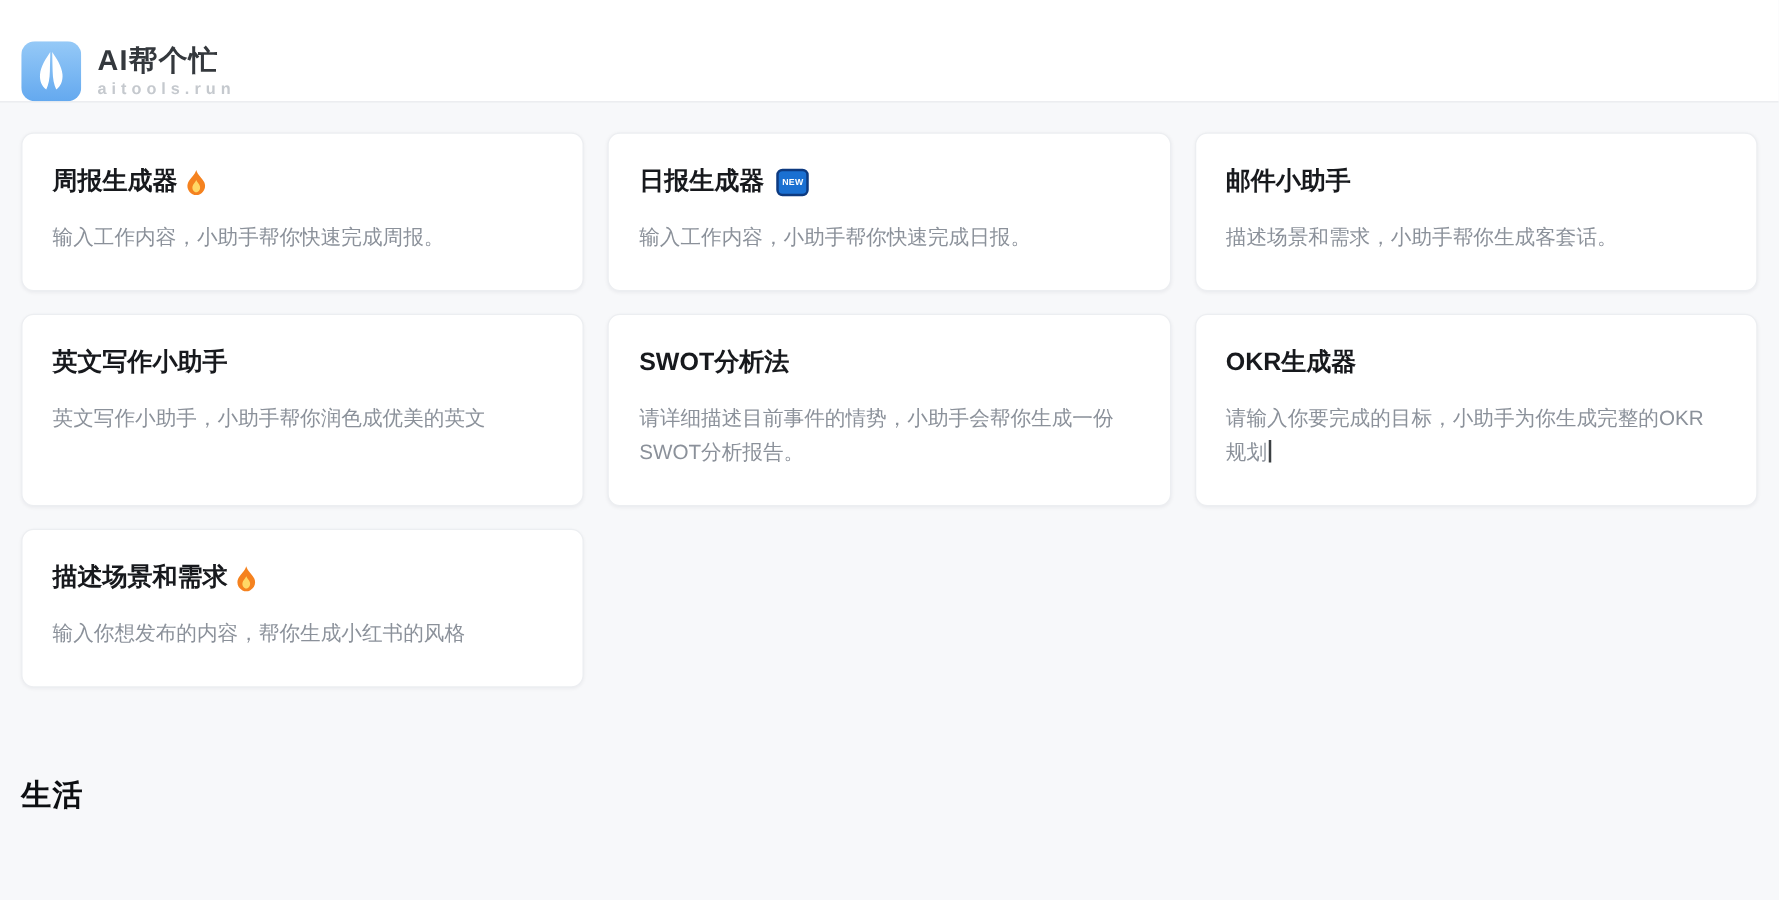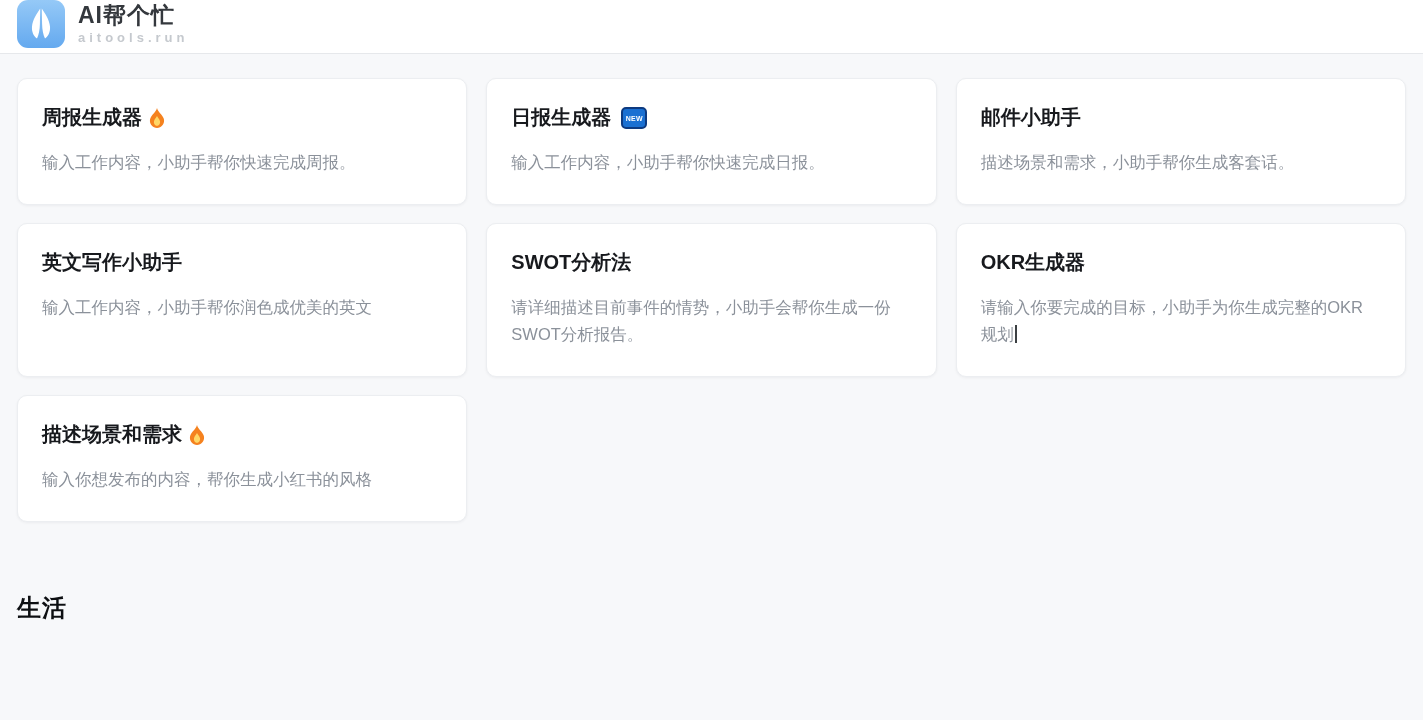--- a/index.html
+++ b/index.html
@@ -5,25 +5,25 @@
   * { margin:0; padding:0; box-sizing:border-box; }
   html,body { width:1423px; height:720px; overflow:hidden; }
   body {
     font-family:"Liberation Sans", sans-serif;
     background:#f7f8fa;
     color:#17191d;
   }
 
   
   .header {
-    height:54px;
+    height:82px;
     background:#ffffff;
     border-bottom:1px solid #e6e8eb;
     display:flex;
-    align-items:flex-start;
+    align-items:flex-end;
     padding:0 17px;
   }
   .logo-wrap { display:flex; align-items:center; gap:13px; cursor:pointer; }
   .logo-icon { width:48px; height:48px; display:block; }
   .logo-text { display:flex; flex-direction:column; line-height:1.1; }
   .logo-title {
     font-size:23px;
     font-weight:800;
     color:#34383d;
     letter-spacing:1px;
@@ -158,21 +158,21 @@
       <div class="card-title-row">
         <span class="card-title">邮件小助手</span>
       </div>
       <p class="card-desc"><span>描述场景和需求，小助手帮你生成客套话。</span></p>
     </div>
 
     <div class="card">
       <div class="card-title-row">
         <span class="card-title">英文写作小助手</span>
       </div>
-      <p class="card-desc"><span>输入工作内容，小助手帮你润色成优美的英文</span></p>
+      <p class="card-desc"><span>英文写作小助手，小助手帮你润色成优美的英文</span></p>
     </div>
 
     <div class="card">
       <div class="card-title-row">
         <span class="card-title">SWOT分析法</span>
       </div>
       <p class="card-desc"><span>请详细描述目前事件的情势，小助手会帮你生成一份
 SWOT分析报告。</span></p>
     </div>
 

